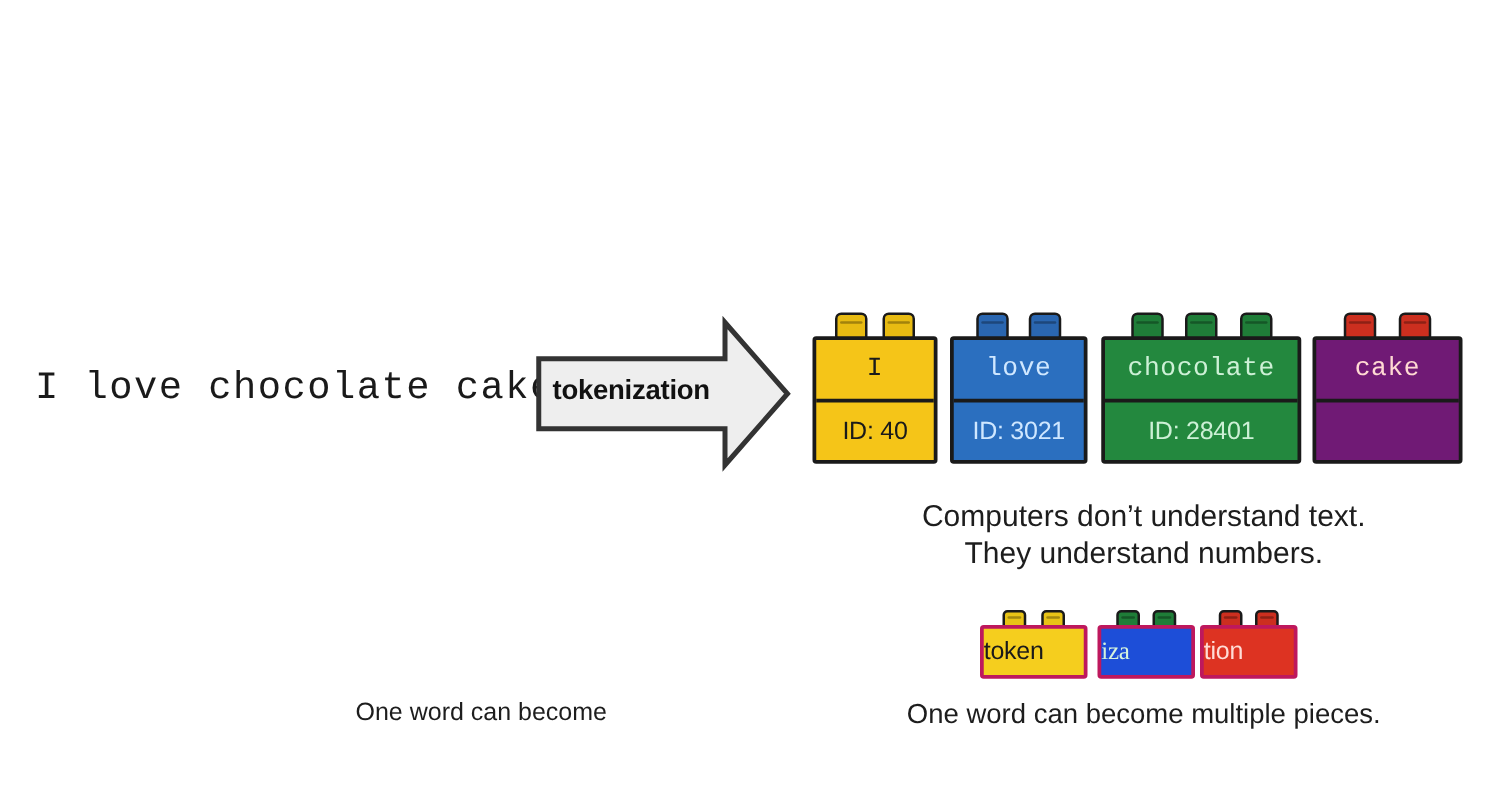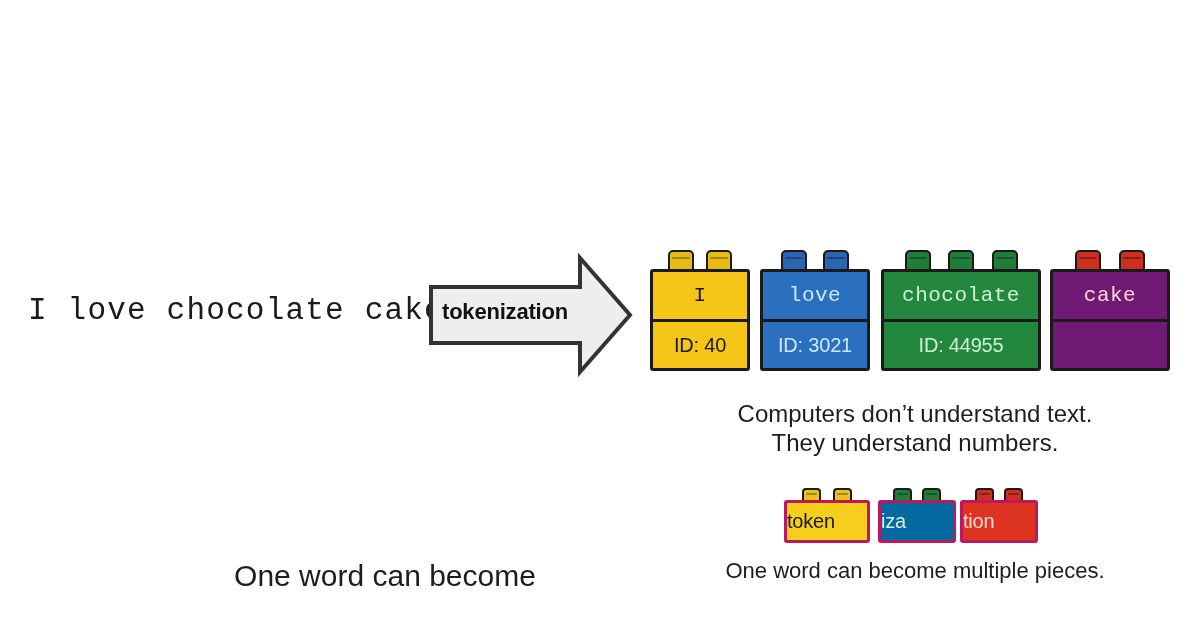--- a/index.html
+++ b/index.html
@@ -190,21 +190,21 @@
   #caption-numbers {
     left: 660px;
     top: 399px;
     width: 510px;
     font-size: 24px;
   }
   #caption-left {
     left: 215px;
     top: 558px;
     width: 340px;
-    font-size: 30px;
+    font-size: 20px;
   }
   #caption-right {
     left: 650px;
     top: 558px;
     width: 530px;
     font-size: 22px;
   }
 </style>
 </head>
 <body>
@@ -253,21 +253,21 @@
         <div class="studs">
           <div class="stud" style="background: rgb(31, 125, 56);"></div>
           <div class="stud" style="background: rgb(31, 125, 56);"></div>
           <div class="stud" style="background: rgb(31, 125, 56);"></div>
         </div>
         <div class="body" style="background: rgb(35, 136, 62); text-align: right;">
           <div class="cell-top">
             <span class="tok-text" style="color: rgb(205, 240, 214);">chocolate</span>
           </div>
           <div class="cell-bot">
-            <span class="id-text" style="color: rgb(205, 240, 214);">ID: 44955</span>
+            <span class="id-text" style="color: rgb(205, 240, 214);">ID: 28401</span>
           </div>
         </div>
       </div>
       <div class="brick" style="left: 400px; width: 120px;">
         <div class="studs">
           <div class="stud" style="background: rgb(204, 47, 31);"></div>
           <div class="stud" style="background: rgb(204, 47, 31);"></div>
         </div>
         <div class="body" style="background: #701a75;">
           <div class="cell-top">
@@ -288,21 +288,21 @@
         </div>
         <div class="sbody" style="background: rgb(245, 206, 30);">
           <span style="color: rgb(26, 26, 26);">token</span>
         </div>
       </div>
       <div class="sbrick" style="left: 94px; width: 78px;">
         <div class="sstuds">
           <div class="sstud" style="background: rgb(31, 125, 56);"></div>
           <div class="sstud" style="background: rgb(31, 125, 56);"></div>
         </div>
-        <div class="sbody" style="background: #0369a1;">
+        <div class="sbody" style="background: #1d4ed8; font-family: Liberation Serif, serif;">
           <span style="color: rgb(214, 243, 221);">iza</span>
         </div>
       </div>
       <div class="sbrick" style="left: 176px; width: 78px;">
         <div class="sstuds">
           <div class="sstud" style="background: rgb(204, 47, 31);"></div>
           <div class="sstud" style="background: rgb(204, 47, 31);"></div>
         </div>
         <div class="sbody" style="background: rgb(221, 51, 34);">
           <span style="color: rgb(255, 220, 214);">tion</span>

